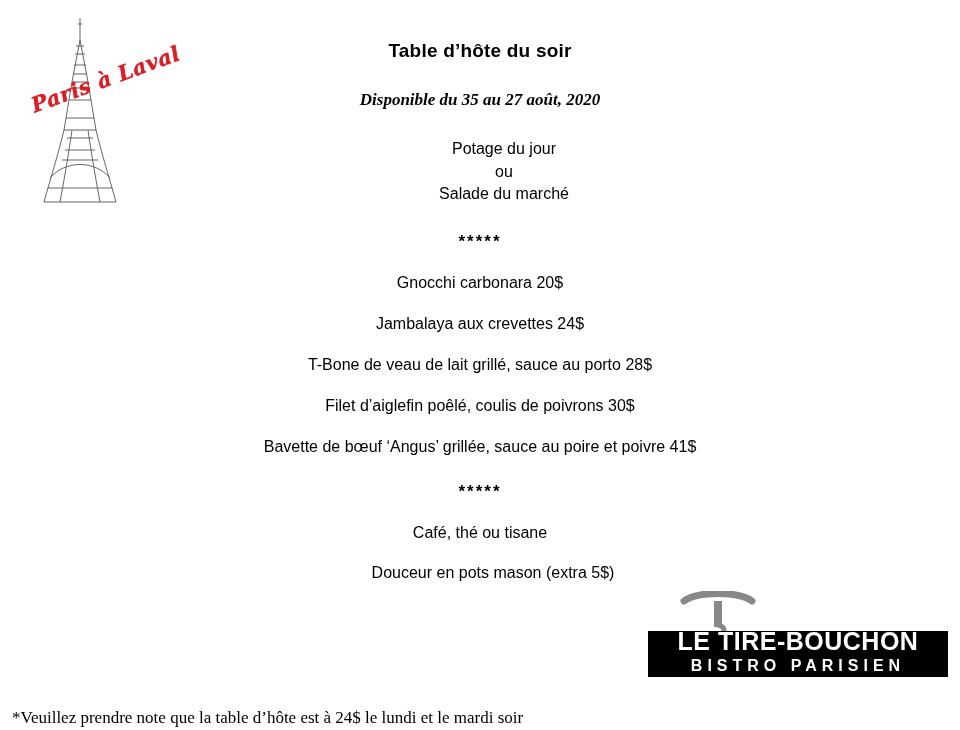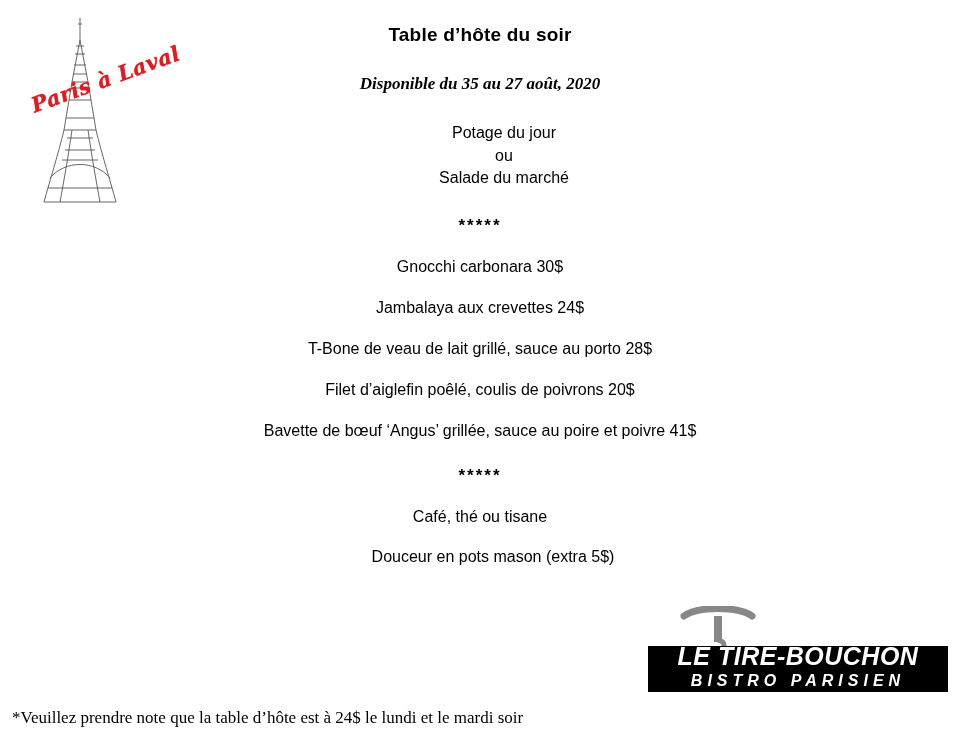--- a/index.html
+++ b/index.html
@@ -54,21 +54,21 @@
   .menu {
     position: absolute;
     left: 0;
     top: 0;
     width: 960px;
     text-align: center;
   }
   .menu-title {
     font-size: 19px;
     font-weight: bold;
-    margin-top: 24px;
+    margin-top: 40px;
     letter-spacing: 0.2px;
   }
   .menu-dates {
     font-family: "Liberation Serif", serif;
     font-style: italic;
     font-weight: bold;
     font-size: 17px;
     margin-top: 28px;
   }
   .entree-block {
@@ -115,24 +115,23 @@
     top: 708px;
     font-family: "Liberation Serif", serif;
     font-size: 17px;
     white-space: nowrap;
   }
 
   
   .logo-tb {
     position: absolute;
     left: 648px;
-    top: 606px;
+    top: 591px;
     width: 300px;
     height: 100px;
-    font-style: italic;
   }
   .tb-corkscrew {
     position: absolute;
     left: 30px;
     top: 0px;
     width: 80px;
     height: 52px;
   }
   .tb-bar {
     position: absolute;
@@ -214,24 +213,24 @@
 
     <div class="entree-block">
       <div>Potage du jour</div>
       <div>ou</div>
       <div>Salade du marché</div>
     </div>
 
     <div class="sep">*****</div>
 
     <div class="plats">
-      <div class="plat">Gnocchi carbonara  30$</div>
+      <div class="plat">Gnocchi carbonara  20$</div>
       <div class="plat">Jambalaya aux crevettes  24$</div>
       <div class="plat">T-Bone de veau de lait grillé, sauce au porto  28$</div>
-      <div class="plat">Filet d’aiglefin poêlé, coulis de poivrons  20$</div>
+      <div class="plat">Filet d’aiglefin poêlé, coulis de poivrons  30$</div>
       <div class="plat">Bavette de bœuf ‘Angus’ grillée, sauce au poire et poivre  41$</div>
     </div>
 
     <div class="sep">*****</div>
 
     <div class="desserts">
       <div class="dessert">Café, thé ou tisane</div>
       <div class="dessert">Douceur en pots mason (extra 5$)</div>
     </div>
   </div>

